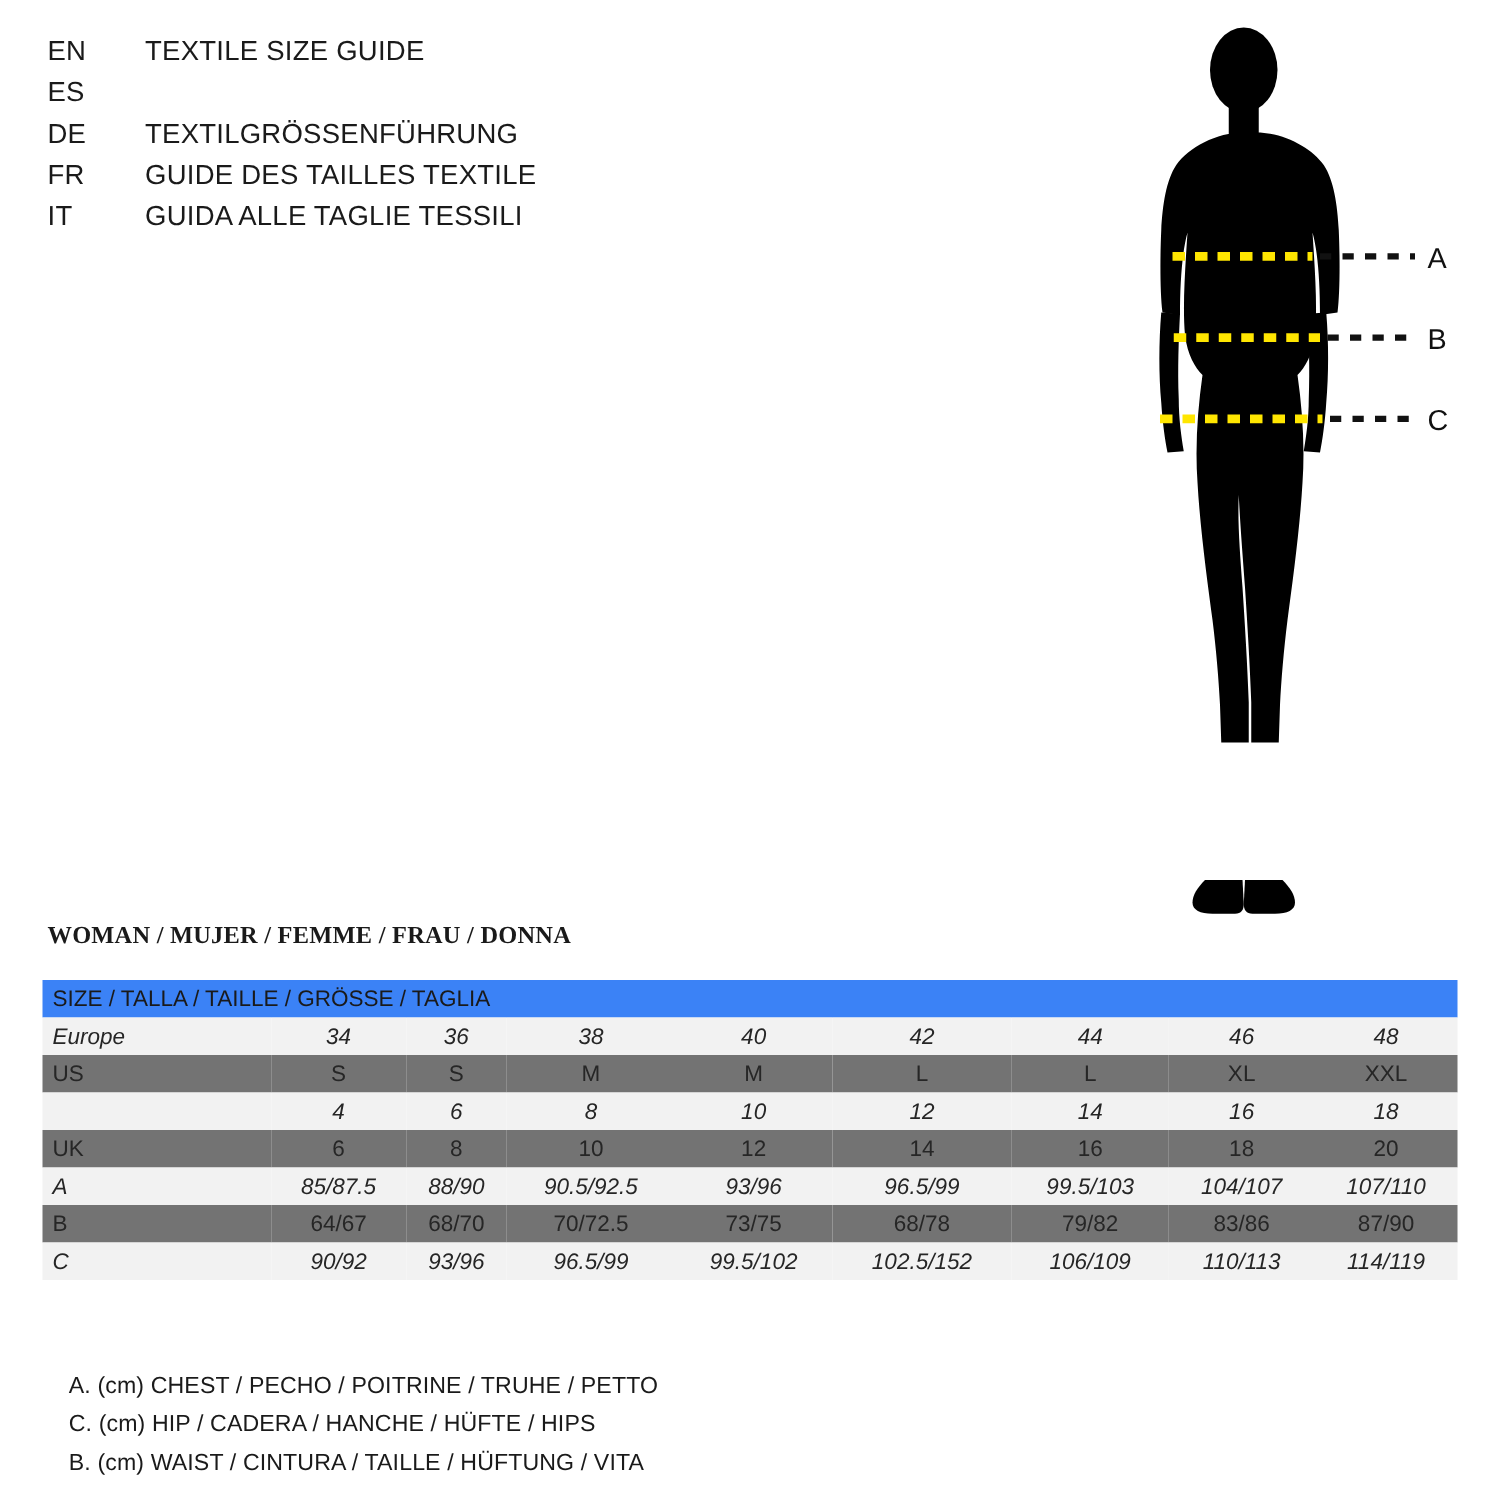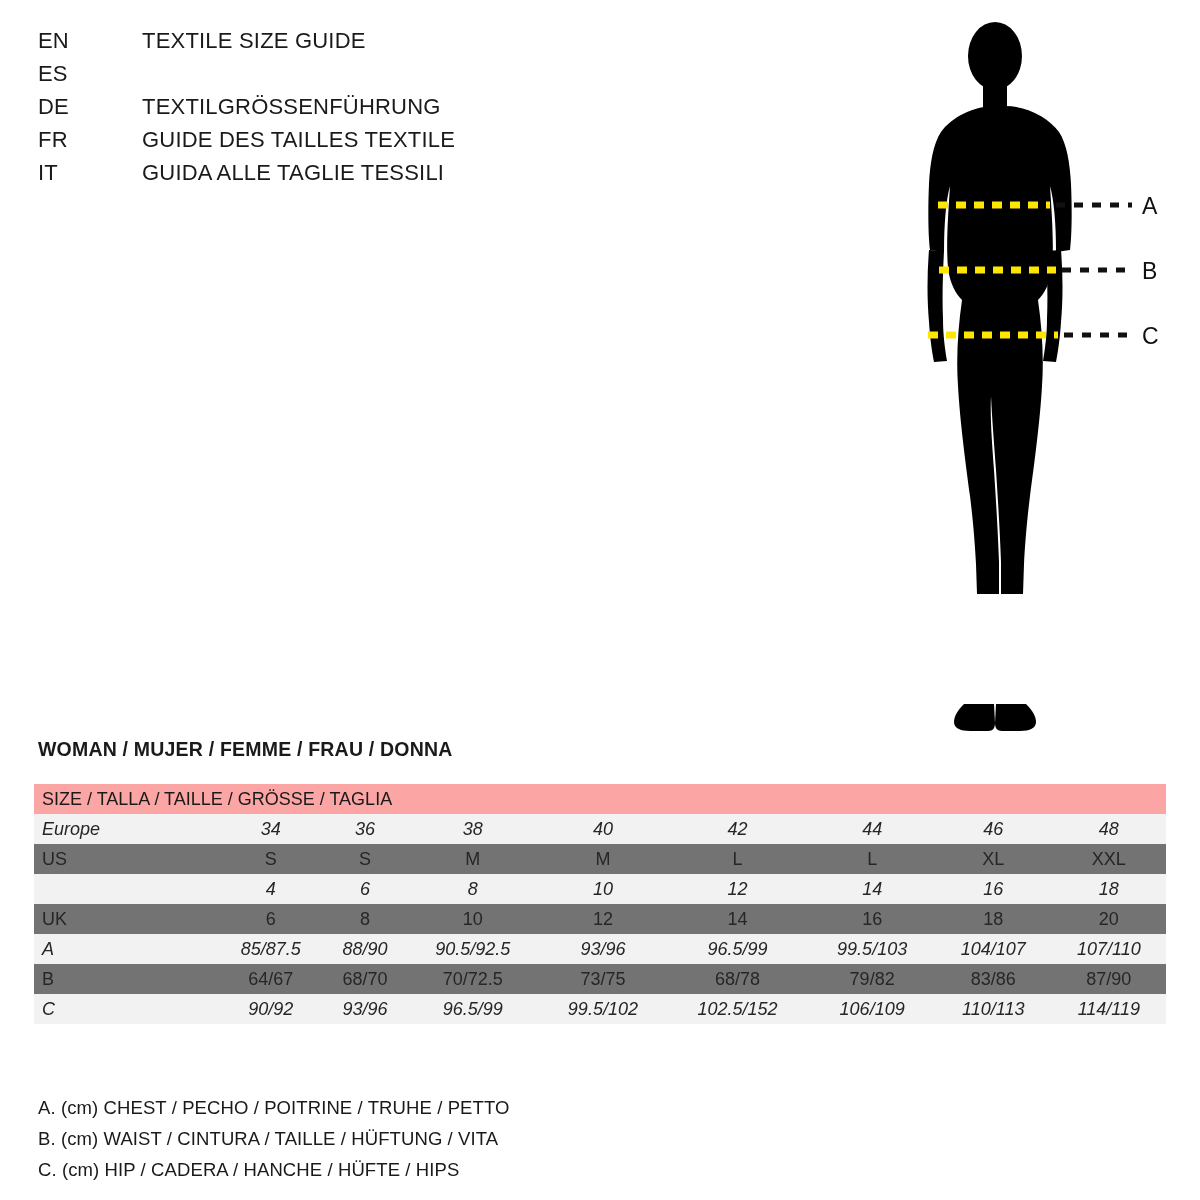--- a/index.html
+++ b/index.html
@@ -30,21 +30,20 @@
     font-size: 22px;
     letter-spacing: 0.2px;
     color: #1a1a1a;
   }
   .lang-code {
     width: 78px;
     flex: 0 0 78px;
   }
   .lang-text {
     flex: 1 1 auto;
-    margin-left: 26px;
   }
 
   
   .figure-wrap {
     position: absolute;
     left: 850px;
     top: 14px;
     width: 330px;
     height: 740px;
   }
@@ -54,41 +53,42 @@
 
   
   .section-title {
     position: absolute;
     left: 38px;
     top: 738px;
     font-size: 19.5px;
     font-weight: bold;
     letter-spacing: 0.2px;
     color: #1a1a1a;
+    font-family: Liberation Serif, serif;
   }
 
   
   .size-table {
     position: absolute;
     left: 34px;
     top: 784px;
     width: 1132px;
     border-collapse: collapse;
     font-size: 18px;
     color: #262626;
   }
   .size-table td, .size-table th {
     padding: 0;
     height: 30px;
     font-weight: normal;
     text-align: center;
     vertical-align: middle;
   }
   .size-table .hdr-row td {
-    background: #fca5a5;
+    background: #3b82f6;
     color: #1a1a1a;
     font-weight: normal;
     text-align: left;
     padding-left: 8px;
     height: 30px;
     font-size: 18px;
   }
   .size-table tbody tr.alt-light td { background: #f2f2f2; font-style: italic; }
   .size-table tbody tr.alt-dark td { background: #737373; }
   .size-table td.label {
@@ -102,20 +102,21 @@
     position: absolute;
     left: 38px;
     top: 1092px;
     font-size: 18.5px;
     color: #1a1a1a;
   }
   .note-line {
     height: 31px;
     line-height: 31px;
     letter-spacing: 0.1px;
+    margin-left: 17px;
   }
 
   
   .marker-letter {
     font-size: 23px;
     fill: #111;
     font-family: "Liberation Sans", sans-serif;
   }
 </style>
 </head>
@@ -295,15 +296,15 @@
       <td>102.5/152</td>
       <td>106/109</td>
       <td>110/113</td>
       <td>114/119</td>
     </tr>
   </tbody>
 </table>
 
 <div class="notes">
   <div class="note-line">A. (cm) CHEST / PECHO / POITRINE / TRUHE / PETTO</div>
+  <div class="note-line">C. (cm) HIP / CADERA / HANCHE / HÜFTE / HIPS</div>
   <div class="note-line">B. (cm) WAIST / CINTURA / TAILLE / HÜFTUNG / VITA</div>
-  <div class="note-line">C. (cm) HIP / CADERA / HANCHE / HÜFTE / HIPS</div>
 </div>
 
 </body></html>

